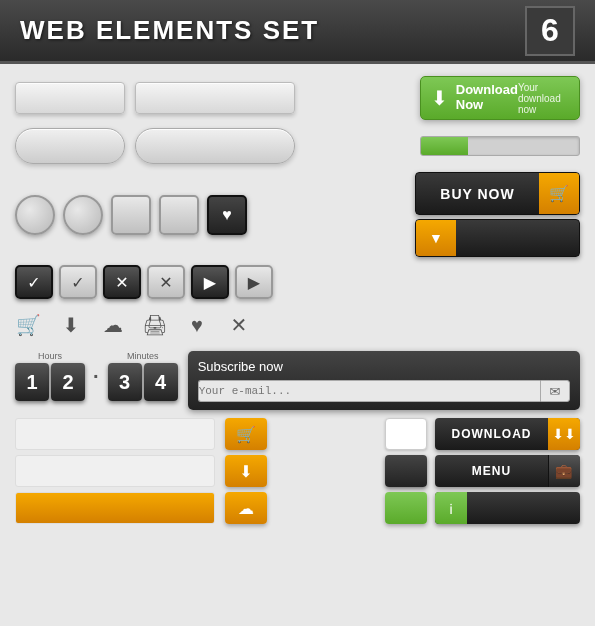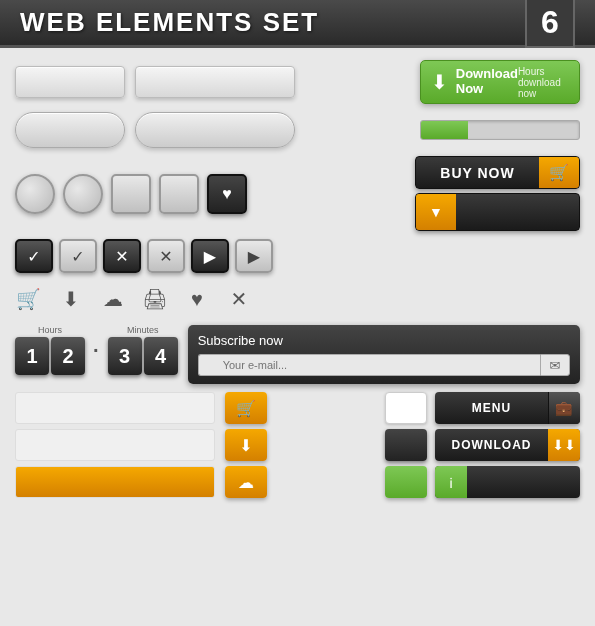--- a/index.html
+++ b/index.html
@@ -11,21 +11,21 @@
       overflow: hidden;
     }
 
     
     .header {
       background: linear-gradient(180deg, #4a4a4a 0%, #2a2a2a 100%);
       display: flex;
       align-items: center;
       justify-content: space-between;
       padding: 0 20px;
-      height: 48px;
+      height: 64px;
       border-bottom: 3px solid #555;
     }
     .header-title {
       color: white;
       font-size: 26px;
       font-weight: bold;
       letter-spacing: 2px;
       text-shadow: 1px 1px 3px rgba(0,0,0,0.6);
     }
     .header-num {
@@ -194,21 +194,21 @@
     .right-btns {
       margin-left: auto;
       display: flex;
       flex-direction: column;
       gap: 4px;
     }
     .buy-now-btn {
       display: flex;
       align-items: center;
       width: 165px;
-      height: 33px;
+      height: 43px;
       background: linear-gradient(180deg, #3a3a3a 0%, #1a1a1a 100%);
       border: 1px solid #111;
       border-radius: 4px;
       box-shadow: 0 2px 5px rgba(0,0,0,0.4);
       cursor: pointer;
       overflow: hidden;
     }
     .buy-now-text {
       flex: 1;
       color: white;
@@ -366,24 +366,25 @@
     .subscribe-input-row {
       display: flex;
       gap: 0;
     }
     .subscribe-input {
       flex: 1;
       background: #e8e8e8;
       border: 1px solid #aaa;
       border-right: none;
       border-radius: 3px 0 0 3px;
-      padding: 4px 24px;
+      padding: 4px 0;
       font-size: 11px;
       color: #999;
       outline: none;
+      font-family: Liberation Mono, monospace;
     }
     .subscribe-send {
       background: #e8e8e8;
       border: 1px solid #aaa;
       border-radius: 0 3px 3px 0;
       width: 30px;
       display: flex;
       align-items: center;
       justify-content: center;
       cursor: pointer;
@@ -520,21 +521,21 @@
 
 <div class="content">
 
   <div class="row1">
     <div class="btn-rect-sm"></div>
     <div class="btn-rect-md"></div>
     <div class="download-btn">
       <span class="download-icon">⬇</span>
       <div class="download-text-wrap">
         <span class="download-main">Download Now</span>
-        <span class="download-sub">Hours download now</span>
+        <span class="download-sub">Your download now</span>
       </div>
     </div>
   </div>
 
   <div class="row2">
     <div class="btn-pill-sm"></div>
     <div class="btn-pill-lg"></div>
     <div class="progress-wrap">
       <div class="progress-bar-outer">
         <div class="progress-bar-inner"></div>
@@ -621,27 +622,27 @@
     </div>
 
     <div class="right-section">
       <div class="sq-preview-col">
         <div class="sq-preview-white"></div>
         <div class="sq-preview-black"></div>
         <div class="sq-preview-green"></div>
       </div>
       <div class="action-btns-col">
         <div class="action-btn">
+          <span class="action-btn-text">DOWNLOAD</span>
+          <div class="action-btn-icon orange-icon">⬇⬇</div>
+        </div>
+        <div class="action-btn">
           <span class="action-btn-text">MENU</span>
           <div class="action-btn-icon black-icon">💼</div>
         </div>
         <div class="action-btn">
-          <span class="action-btn-text">DOWNLOAD</span>
-          <div class="action-btn-icon orange-icon">⬇⬇</div>
-        </div>
-        <div class="action-btn">
           <div class="action-btn-icon green-icon">ℹ</div>
         </div>
       </div>
     </div>
   </div>
 
 </div>
 
 </body></html>

